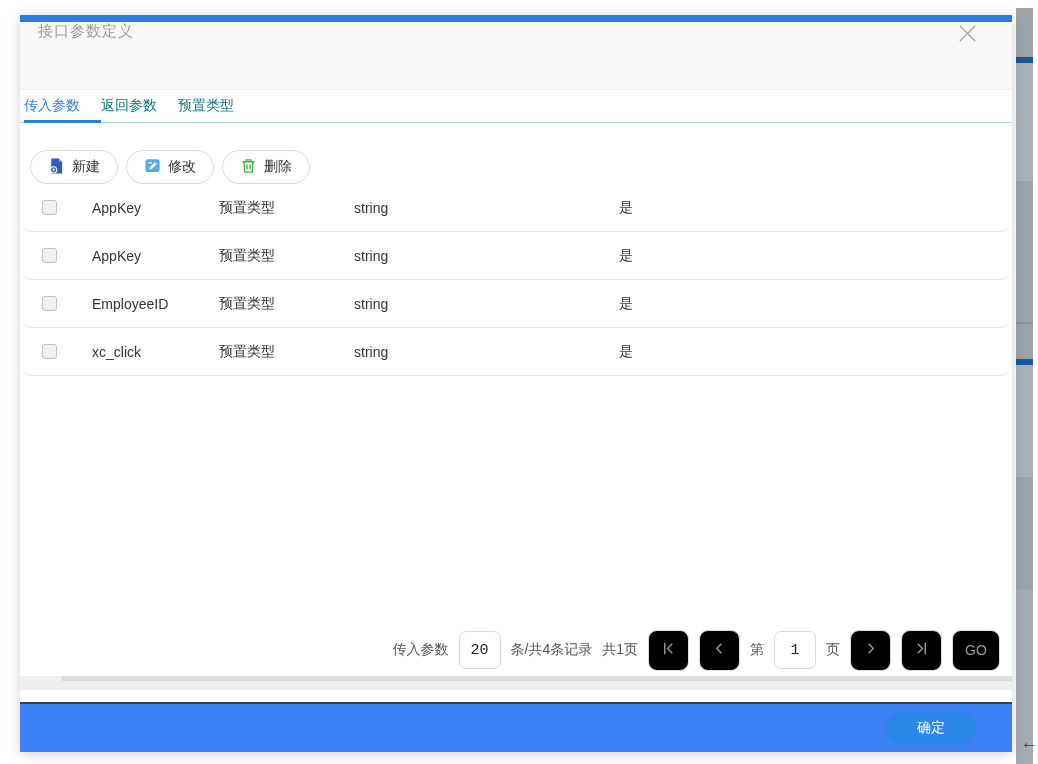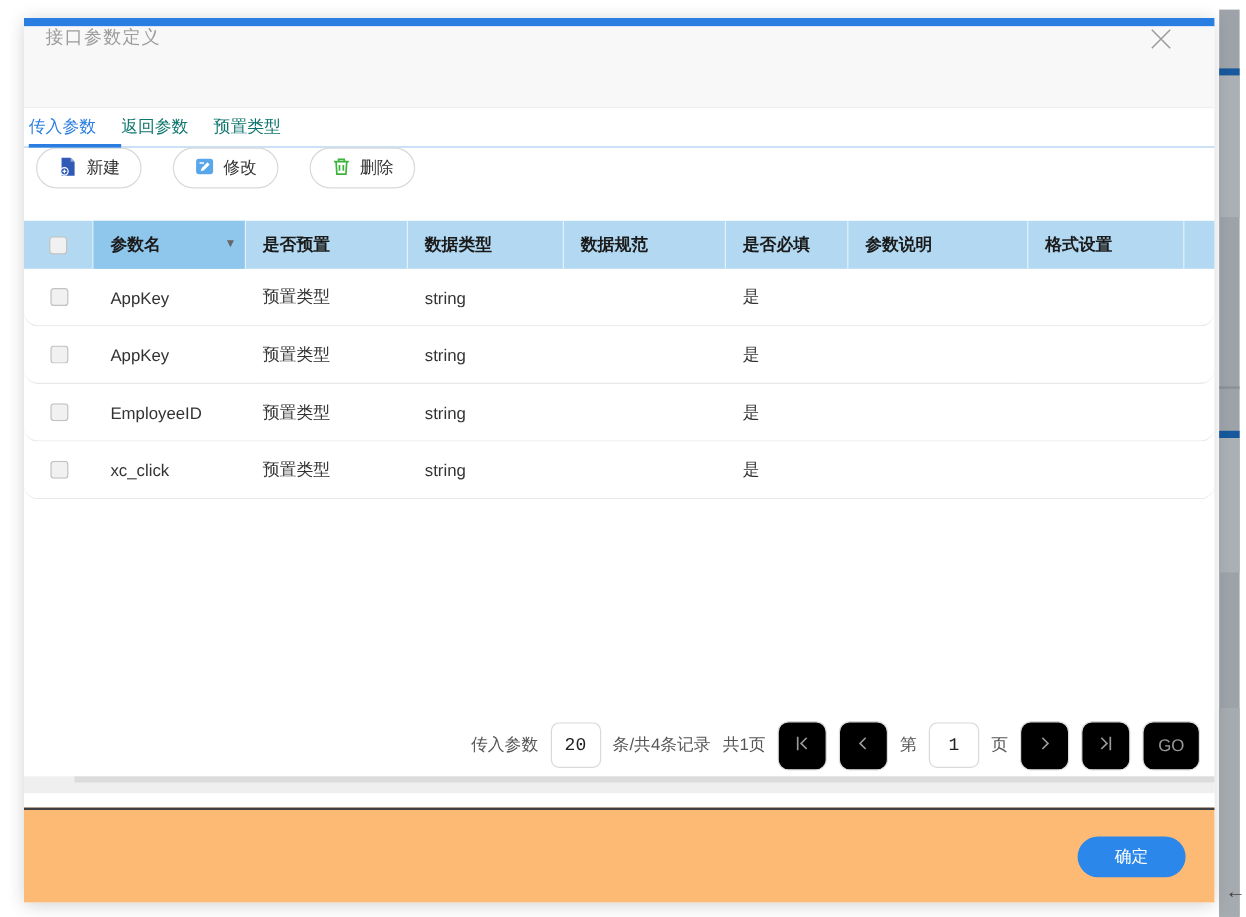--- a/index.html
+++ b/index.html
@@ -30,22 +30,22 @@
                display:flex; align-items:center; justify-content:center; cursor:pointer; }
 
   .tabs { height:33px; flex:none; display:flex; align-items:center; padding-left:4px;
           border-bottom:1px solid #a9cdee; }
   .tab { position:relative; height:100%; display:flex; align-items:center;
          font-size:14px; color:#0f766e; padding:0 21px 0 0; cursor:pointer; }
   .tab.active { color:#2a7de1; }
   .tab.active::after { content:""; position:absolute; left:0; bottom:-1px;
                        width:100%; height:3px; background:#2a7de1; }
 
-  .toolbar { height:61px; flex:none; display:flex; align-items:flex-start;
-             padding-left:10px; gap:26px; }
+  .toolbar { height:61px; flex:none; display:flex; align-items:flex-end;
+             padding-left:10px; gap:8px; }
   .tool-btn { height:34px; display:inline-flex; align-items:center; gap:7px;
               padding:0 17px; border:1px solid #d9d9d9; border-radius:17px;
               background:#fff; font-size:14px; color:#333; cursor:pointer; }
 
   
   .thead { height:40px; flex:none; display:flex; background:#b3d9f2; }
   .th { display:flex; align-items:center; padding-left:14px; font-size:14px;
         font-weight:bold; color:#1a1a1a; border-right:1px solid #e3f1fa; }
   .th:last-child { border-right:none; }
   .th-check { justify-content:center; padding-left:0; }
@@ -74,22 +74,22 @@
               font-family:Liberation Mono, monospace; }
   .pg-btn { width:41px; height:41px; border:1px solid #dcdcdc; border-radius:9px;
             background:#000000; display:flex; align-items:center; justify-content:center;
             cursor:pointer; color:#9a9a9a; font-size:14px; }
   .pg-go { width:48px; }
 
   
   .hscroll { height:14px; flex:none; background:#efefef; position:relative; }
   .hscroll .thumb { position:absolute; left:42px; right:0; top:0; height:5px; background:#dcdcdc; }
   .footer-gap { height:12px; flex:none; background:#fff; }
-  .dlg-footer { height:79px; flex:none; background:#fdba74; border-top:2px solid #3f3f42;
-                display:flex; align-items:center; justify-content:flex-end; padding-right:24px; }
+  .dlg-footer { height:50px; flex:none; background:#3b82f6; border-top:2px solid #3f3f42;
+                display:flex; align-items:center; justify-content:flex-end; padding-right:36px; }
   .confirm-btn { width:90px; height:34px; border:none; border-radius:17px;
                  background:#2b87ea; color:#fff; font-size:14px; cursor:pointer;
                  font-family:inherit; }
 </style>
 </head>
 <body>
 
 <div class="bg-strip">
   <div class="seg-light1"></div>
   <div class="seg-pane1"></div>
@@ -148,36 +148,20 @@
           <path d="M2.5 5h13"></path>
           <path d="M6.5 5V3h5v2"></path>
           <path d="M4.3 5l.7 11h8l.7-11"></path>
           <path d="M7.3 8v5M10.7 8v5"></path>
         </svg>
       </span>
       <span>删除</span>
     </button>
   </div>
 
-  <div class="thead">
-    <div class="th th-check c0">
-      <span class="checkbox"></span>
-    </div>
-    <div class="th th-name c1">
-      <span>参数名</span>
-      <span class="sort-arrow">▼</span>
-    </div>
-    <div class="th c2">是否预置</div>
-    <div class="th c3">数据类型</div>
-    <div class="th c4">数据规范</div>
-    <div class="th c5">是否必填</div>
-    <div class="th c6">参数说明</div>
-    <div class="th c7">格式设置</div>
-    <div class="th c8"></div>
-  </div>
 
   <div class="tr">
     <div class="td td-check c0">
         <span class="checkbox"></span>
       </div>
     <div class="td c1">AppKey</div>
     <div class="td c2">预置类型</div>
     <div class="td c3">string</div>
     <div class="td c4"></div>
     <div class="td c5">是</div>

